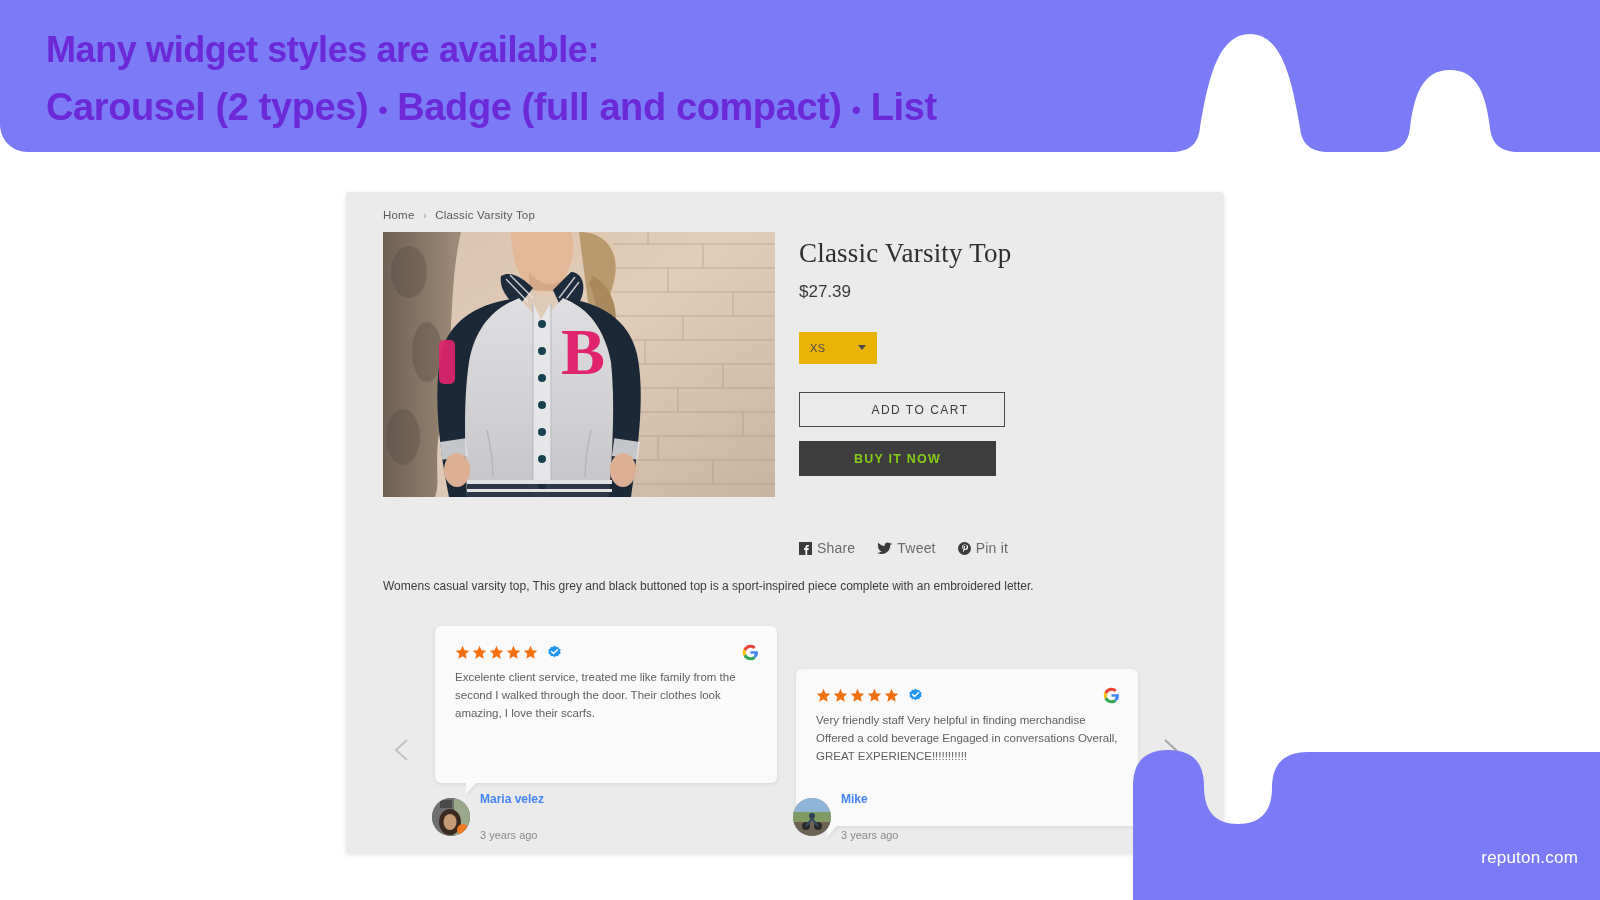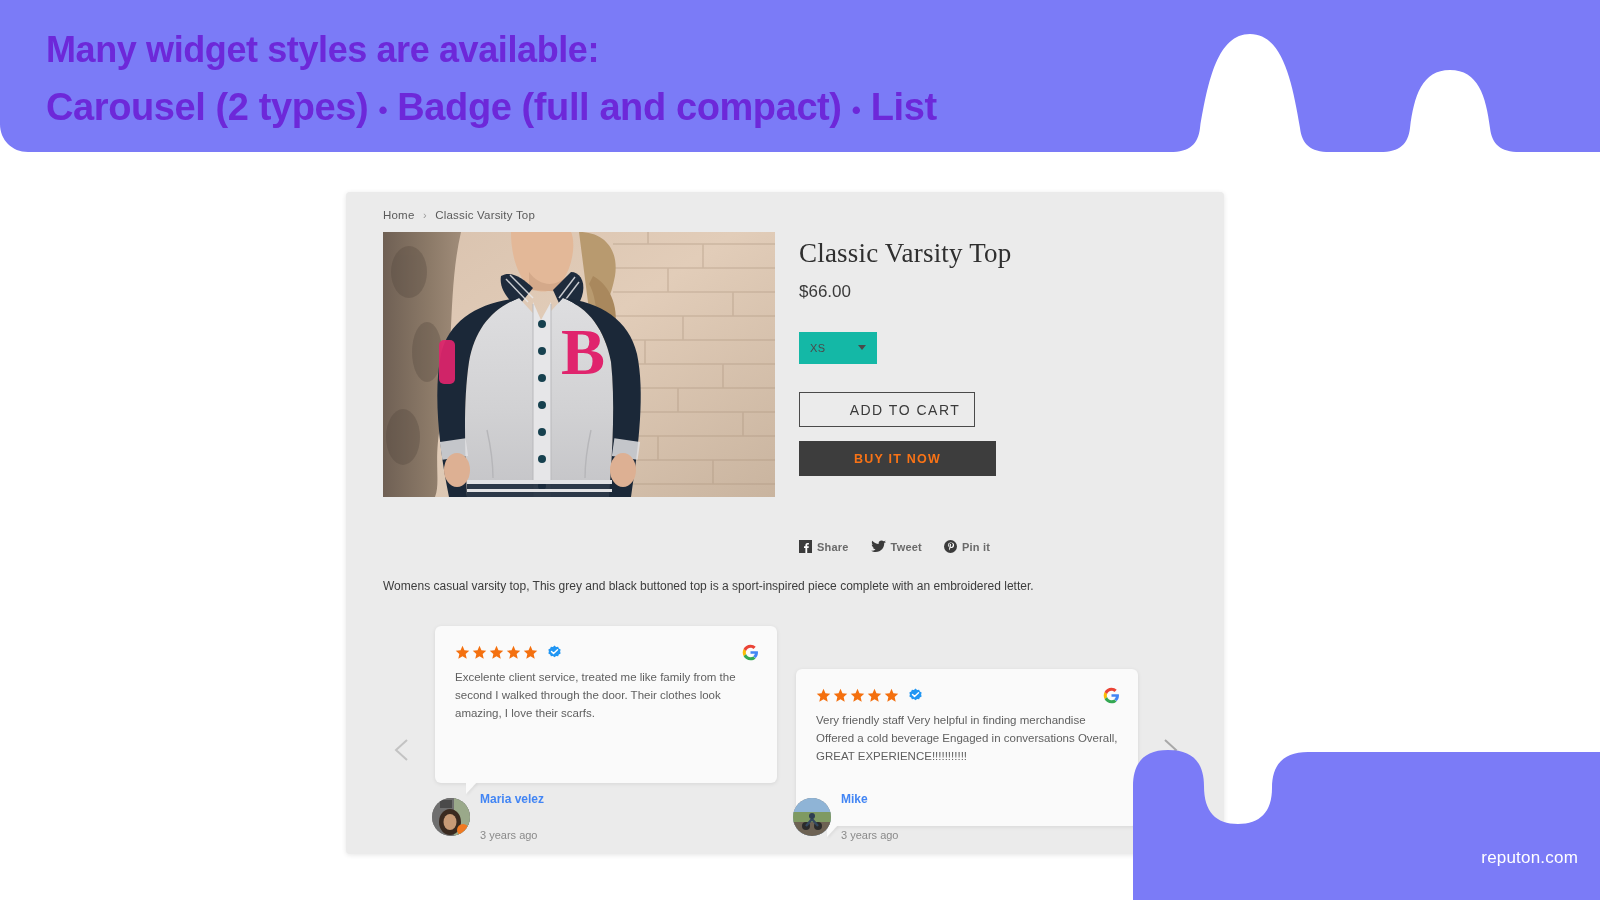--- a/index.html
+++ b/index.html
@@ -54,55 +54,55 @@
     font-family: "Liberation Serif", serif;
     font-size: 27px; color: #2f2f2f; font-weight: normal;
     letter-spacing: 0.2px;
   }
   .prod-price {
     margin-top: 13px; font-size: 17px; color: #3a3a3a;
     font-family: "Liberation Sans", sans-serif;
   }
   .size-select {
     margin-top: 30px; width: 78px; height: 32px;
-    background: #14b8a6; border: none; position: relative;
+    background: #eab308; border: none; position: relative;
     display: flex; align-items: center;
   }
   .size-select .val {
     font-size: 11px; color: #4a4a4a; margin-left: 11px; letter-spacing: 0.3px;
   }
   .size-select .caret {
     position: absolute; right: 11px; top: 13px;
     width: 0; height: 0;
     border-left: 4px solid transparent; border-right: 4px solid transparent;
     border-top: 5px solid #4a4a4a;
   }
   .btn-atc {
-    margin-top: 28px; width: 176px; height: 35px;
+    margin-top: 28px; width: 206px; height: 35px;
     border: 1px solid #4a4a4a; background: transparent;
-    font-size: 14px; letter-spacing: 1.5px; color: #3a3a3a;
+    font-size: 12px; letter-spacing: 1.5px; color: #3a3a3a;
     display: flex; align-items: center; justify-content: center;
     cursor: pointer;
     padding-left: 36px;
   }
   .btn-buy {
     margin-top: 14px; width: 197px; height: 35px;
-    background: #3d3d3d; border: none; color: #f97316;
+    background: #3d3d3d; border: none; color: #84cc16;
     font-size: 12.5px; font-weight: bold; letter-spacing: 1.2px;
     display: flex; align-items: center; justify-content: center;
     cursor: pointer;
   }
 
   
   .social-row {
     position: absolute; left: 453px; top: 348px;
     display: flex; align-items: center; gap: 22px;
   }
   .social-item { display: flex; align-items: center; gap: 5px; cursor: pointer; }
-  .social-item .lbl { font-size: 11px; color: #6a6a6a; font-weight: bold; letter-spacing: 0.2px;}
+  .social-item .lbl { font-size: 14px; color: #6a6a6a; font-weight: normal; letter-spacing: 0.2px;}
 
   
   .prod-desc {
     position: absolute; left: 37px; top: 385px; width: 800px;
     font-size: 12px; color: #3c3c3c; line-height: 18px;
   }
 
   
   .carousel { position: absolute; left: 0; top: 425px; width: 878px; height: 237px; }
   .arrow {
@@ -310,21 +310,21 @@
           <ellipse cx="240" cy="238" rx="13" ry="17" fill="#ddb093"></ellipse>
 
           <path d="M104,198 C108,216 110,232 110,246" stroke="#b6b6b9" stroke-width="1.4" fill="none"></path>
           <path d="M208,198 C204,216 202,232 202,246" stroke="#b6b6b9" stroke-width="1.4" fill="none"></path>
         </g>
       </svg>
     </div>
 
     <div class="prod-info">
       <h1 class="prod-title">Classic Varsity Top</h1>
-      <div class="prod-price">$66.00</div>
+      <div class="prod-price">$27.39</div>
 
       <div class="size-select">
         <span class="val">XS</span>
         <span class="caret"></span>
       </div>
 
       <button class="btn-atc">ADD TO CART</button>
       <button class="btn-buy">BUY IT NOW</button>
     </div>
 

